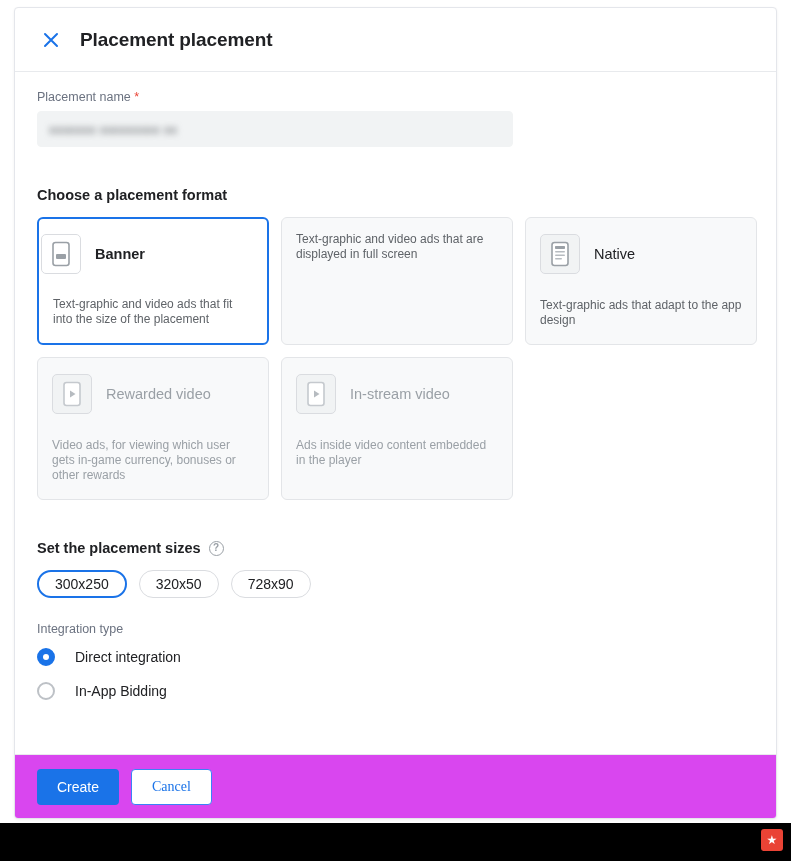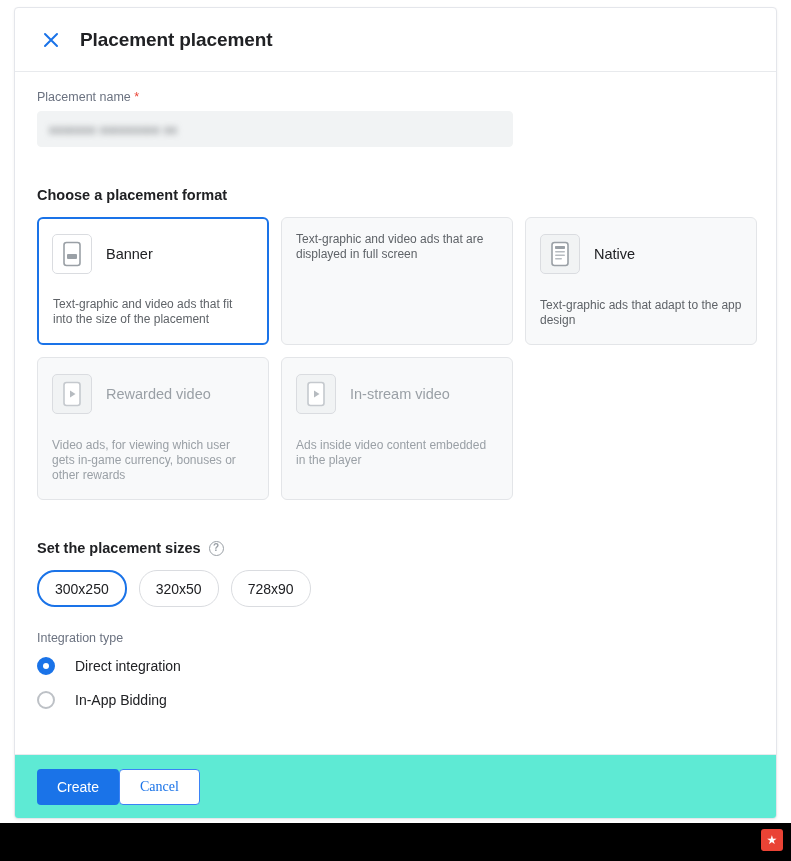--- a/index.html
+++ b/index.html
@@ -149,32 +149,32 @@
   }
   .fc-name.muted { color: #9aa0a6; }
   .fc-desc {
     padding: 14px 14px 16px 14px;
     font-size: 12px;
     line-height: 1.25;
     color: #5f6368;
     min-height: 58px;
   }
   .fc-desc.muted { color: #9aa0a6; }
-  .format-card.selected .fc-head { padding: 15px 13px 9px 13px; }
+  .format-card.selected .fc-head { padding: 15px 13px 9px 2px; font-weight: bold; }
 
   .row-two { width: 488px; }
 
   
   .chips {
     display: flex;
     gap: 12px;
     margin-bottom: 24px;
   }
   .chip {
-    height: 37px;
+    height: 28px;
     padding: 0 16px;
     border-radius: 18px;
     border: 1px solid #dadce0;
     background: #ffffff;
     display: flex; align-items: center; justify-content: center;
     font-size: 14px;
     color: #202124;
     cursor: pointer;
     text-align: center;
   }
@@ -220,21 +220,22 @@
 
   
   .dialog-footer {
     position: absolute;
     left: 0; right: 0; bottom: 0;
     height: 64px;
     border-top: 1px solid #e8eaed;
     display: flex;
     align-items: center;
     padding-left: 22px;
-    background: #5eead4;
+    gap: 12px;
+    background: #d946ef;
   }
   .btn-primary {
     height: 36px;
     padding: 0 20px;
     background: #1a73e8;
     color: #ffffff;
     border: none;
     border-radius: 4px;
     font-size: 14px;
     font-family: "Liberation Sans", sans-serif;

